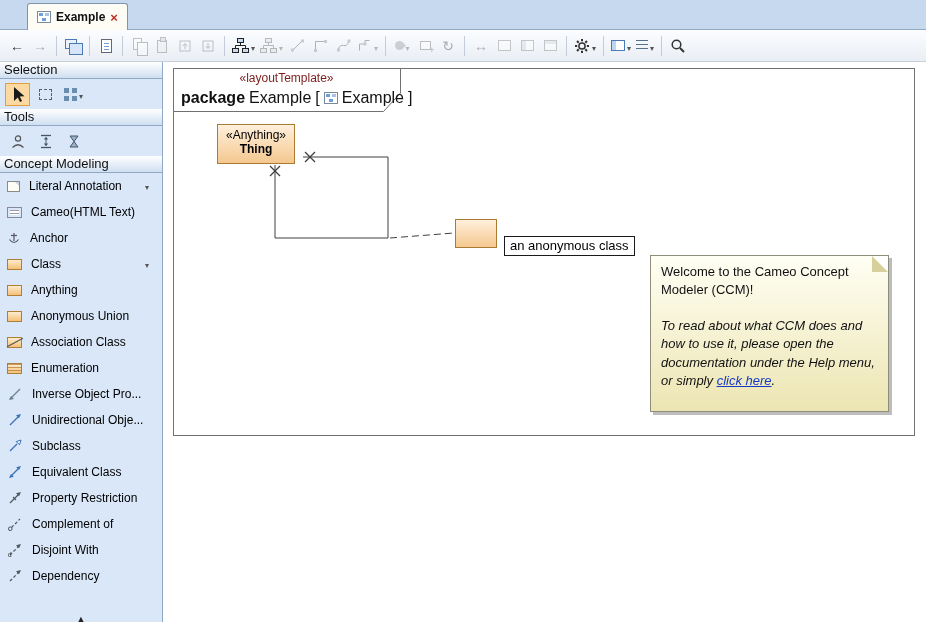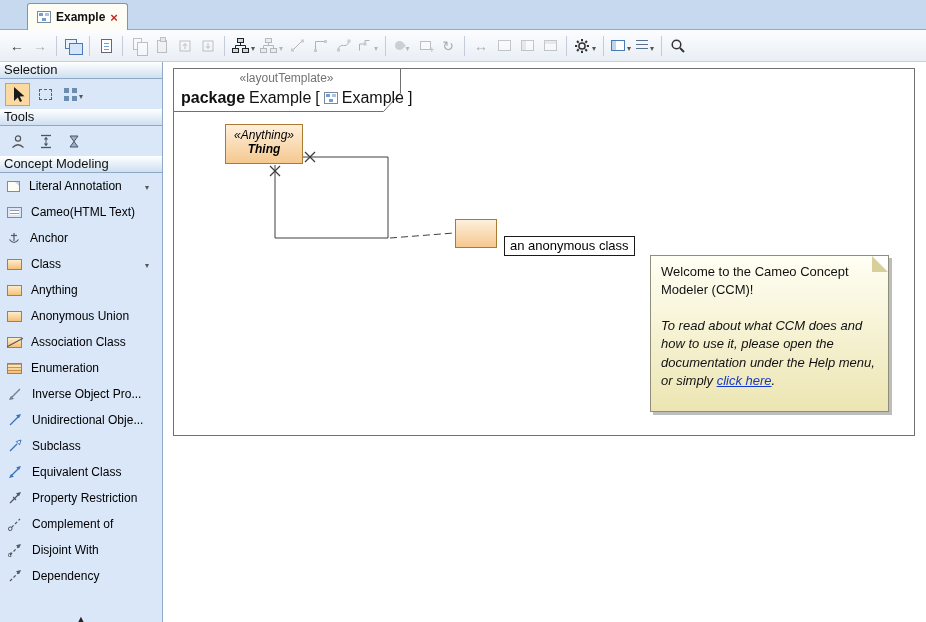--- a/index.html
+++ b/index.html
@@ -66,25 +66,25 @@
   .si-note::after { content:""; position:absolute; top:0; right:0; border-left:4px solid transparent; border-top:4px solid #cfd4e0; }
   .si-html { width:15px; height:11px; border:1px solid #889; background:#fff; padding:2px;
              background-image:repeating-linear-gradient(#99a 0 1px, transparent 1px 3px); background-origin:content-box; background-clip:content-box; }
   .pal-up { position:absolute; bottom:0; left:0; width:100%; height:14px; text-align:center; }
   .pal-up::before { content:"▲"; font-size:9px; color:#222; }
 
   
   .main { position:absolute; left:163px; top:62px; width:763px; height:560px; background:#fff; }
   .frame { position:absolute; left:10px; top:6px; width:742px; height:368px; border:1px solid #707070; }
   .pkg-svg { position:absolute; left:-1px; top:-1px; }
-  .pkg-st { position:absolute; left:-1px; top:2px; width:227px; text-align:center; font-size:12px; color:#737373; }
+  .pkg-st { position:absolute; left:-1px; top:2px; width:227px; text-align:center; font-size:12px; color:#7f1d1d; }
   .pkg-ln { position:absolute; left:7px; top:20px; display:flex; align-items:center; gap:4px; font-size:16px; color:#111; }
   .wires { position:absolute; left:0; top:0; pointer-events:none; z-index:1; }
   .node { position:absolute; background:linear-gradient(#feefdc,#f5c88f); border:1px solid #aa7c33; z-index:2; }
-  .thing { left:62px; top:62px; width:78px; height:40px; text-align:center; font-size:12px; padding-top:3px;font-style:italic; }
+  .thing { left:54px; top:62px; width:78px; height:40px; text-align:center; font-size:12px; padding-top:3px; }
   .thing .nm { font-weight:bold; display:block; }
   .anon { left:292px; top:157px; width:42px; height:29px; }
   .anon-label { position:absolute; left:341px; top:174px; background:#fff; border:1px solid #1a1a1a; font-size:13px;
                 font-weight:normal; padding:1px 5px 2px; z-index:3; white-space:nowrap; }
   .note { position:absolute; left:487px; top:193px; width:239px; min-height:157px;
           background:linear-gradient(#fffff4,#ece5b2); border:1px solid #8e8e7a; box-shadow:3px 3px 0 #bdbdbd;
           padding:7px 10px; font-size:13px; line-height:1.42; z-index:2; color:#111; }
   .note-fold { position:absolute; top:0; right:0; width:0; height:0; border-width:0 16px 16px 0; border-style:solid;
                border-color:#ffffff #ffffff #d8d09a #d8d09a; }
   .note p + p { margin-top:17px;font-style:italic; }

